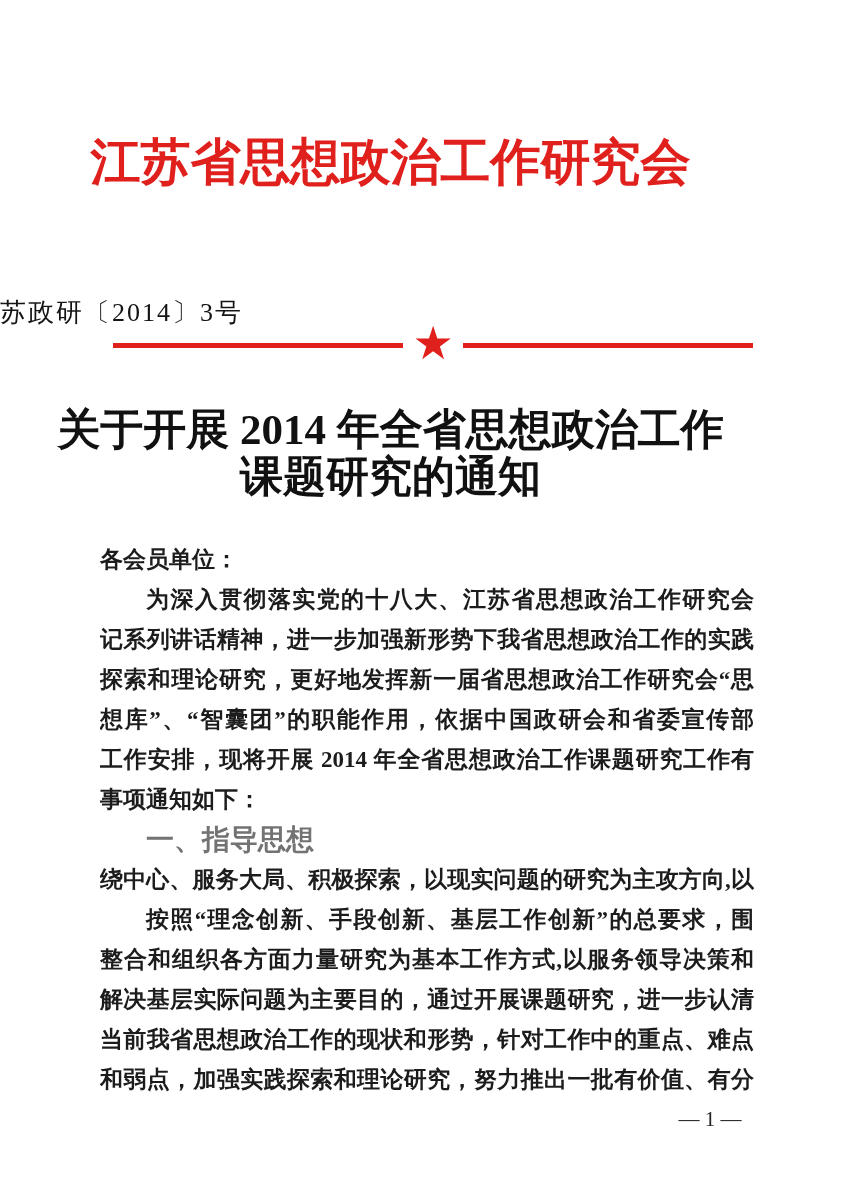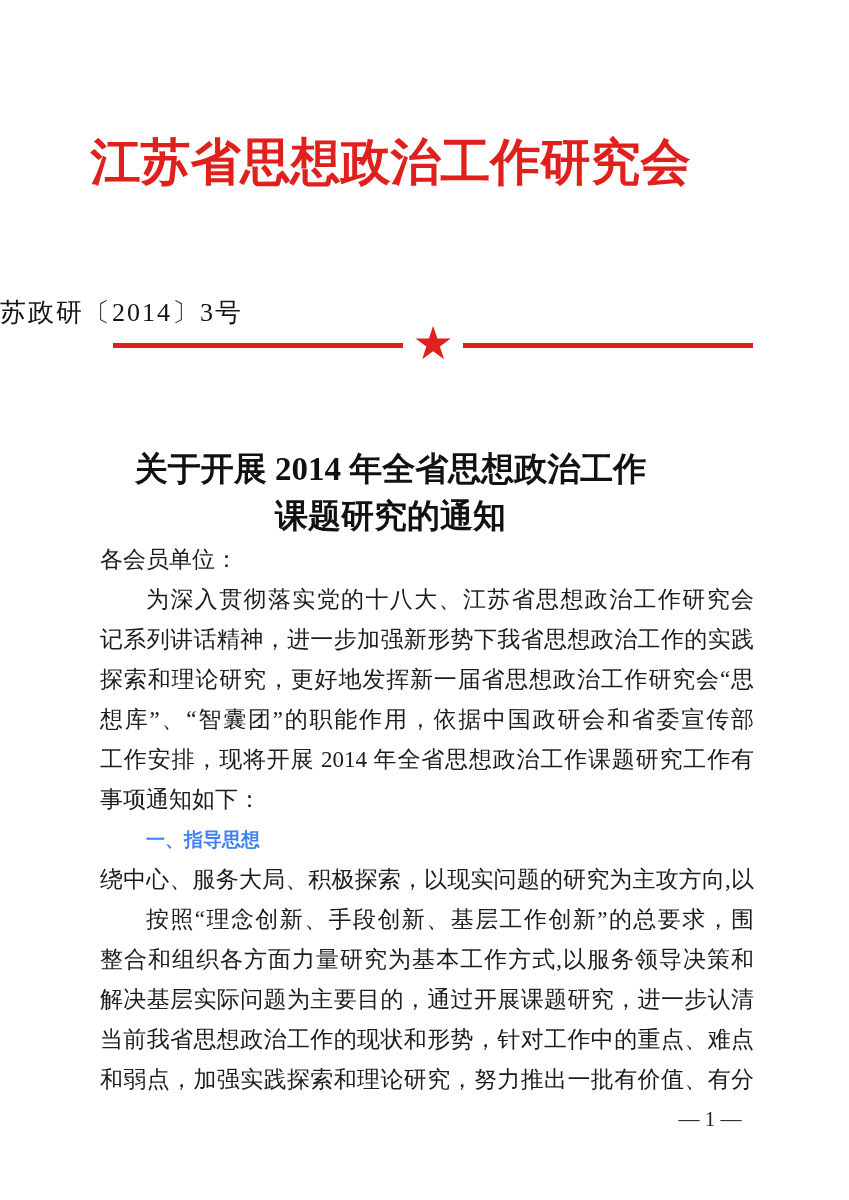--- a/index.html
+++ b/index.html
@@ -52,49 +52,49 @@
     font-size:46px;line-height:1;
     color:var(--accent);
     margin:0 9px;
     transform:translateY(-2px);
   }
   
   .doc-title{
     position:absolute;top:406px;left:0;right:0;
     text-align:center;
     font-weight:700;
-    font-size:33px;line-height:47px;
+    font-size:43px;line-height:47px;
     color:#111111;
     white-space:nowrap;
-    margin-top:40px;
   }
   
   .body-text{
     position:absolute;top:540px;left:100px;width:654px;
     font-size:23px;
     color:var(--ink);
   }
   .bline{
     height:40px;line-height:40px;
     white-space:nowrap;
+    font-weight:bold;
   }
   .bline.justify{
     white-space:normal;
     text-align:justify;
     text-align-last:justify;
     overflow:hidden;
   }
   .bline.indent{
     padding-left:46px;
   }
   .bline.heading{
     font-family:Liberation Serif, serif;
     font-weight:700;
-    font-size:19px;
-    color:#3b82f6;
+    font-size:28px;
+    color:#737373;
   }
   
   .page-number{
     position:absolute;top:1104px;left:650px;width:120px;
     text-align:center;
     font-size:21px;line-height:30px;
     color:#222222;
     white-space:nowrap;
   }
 </style>

